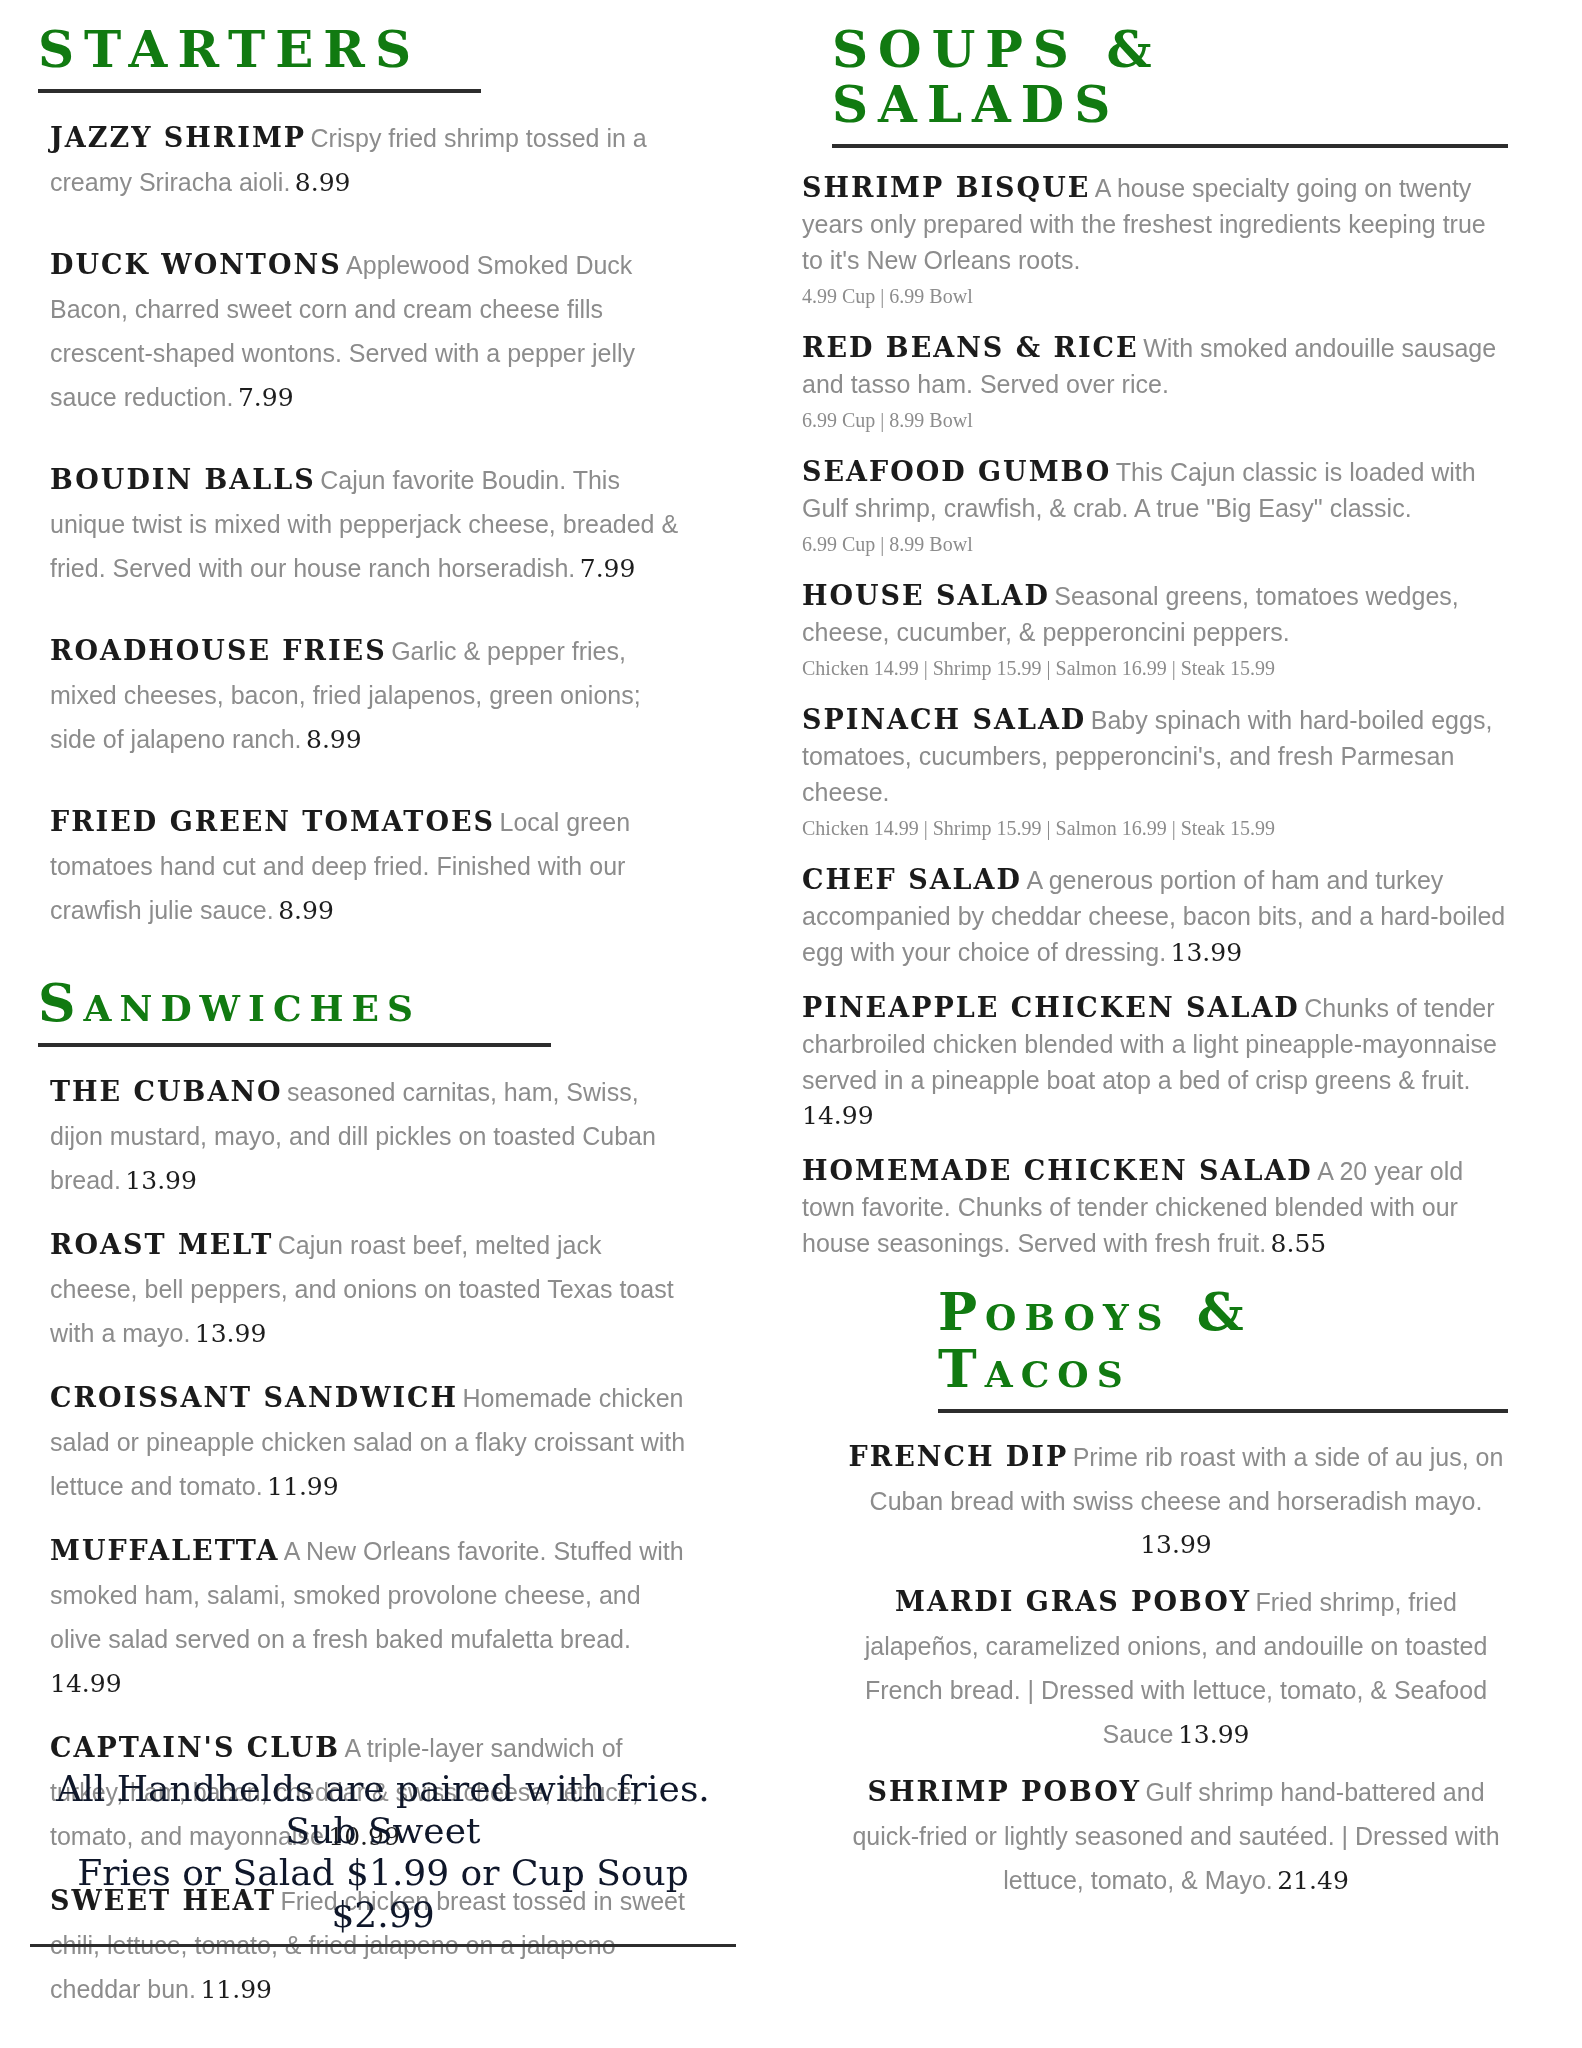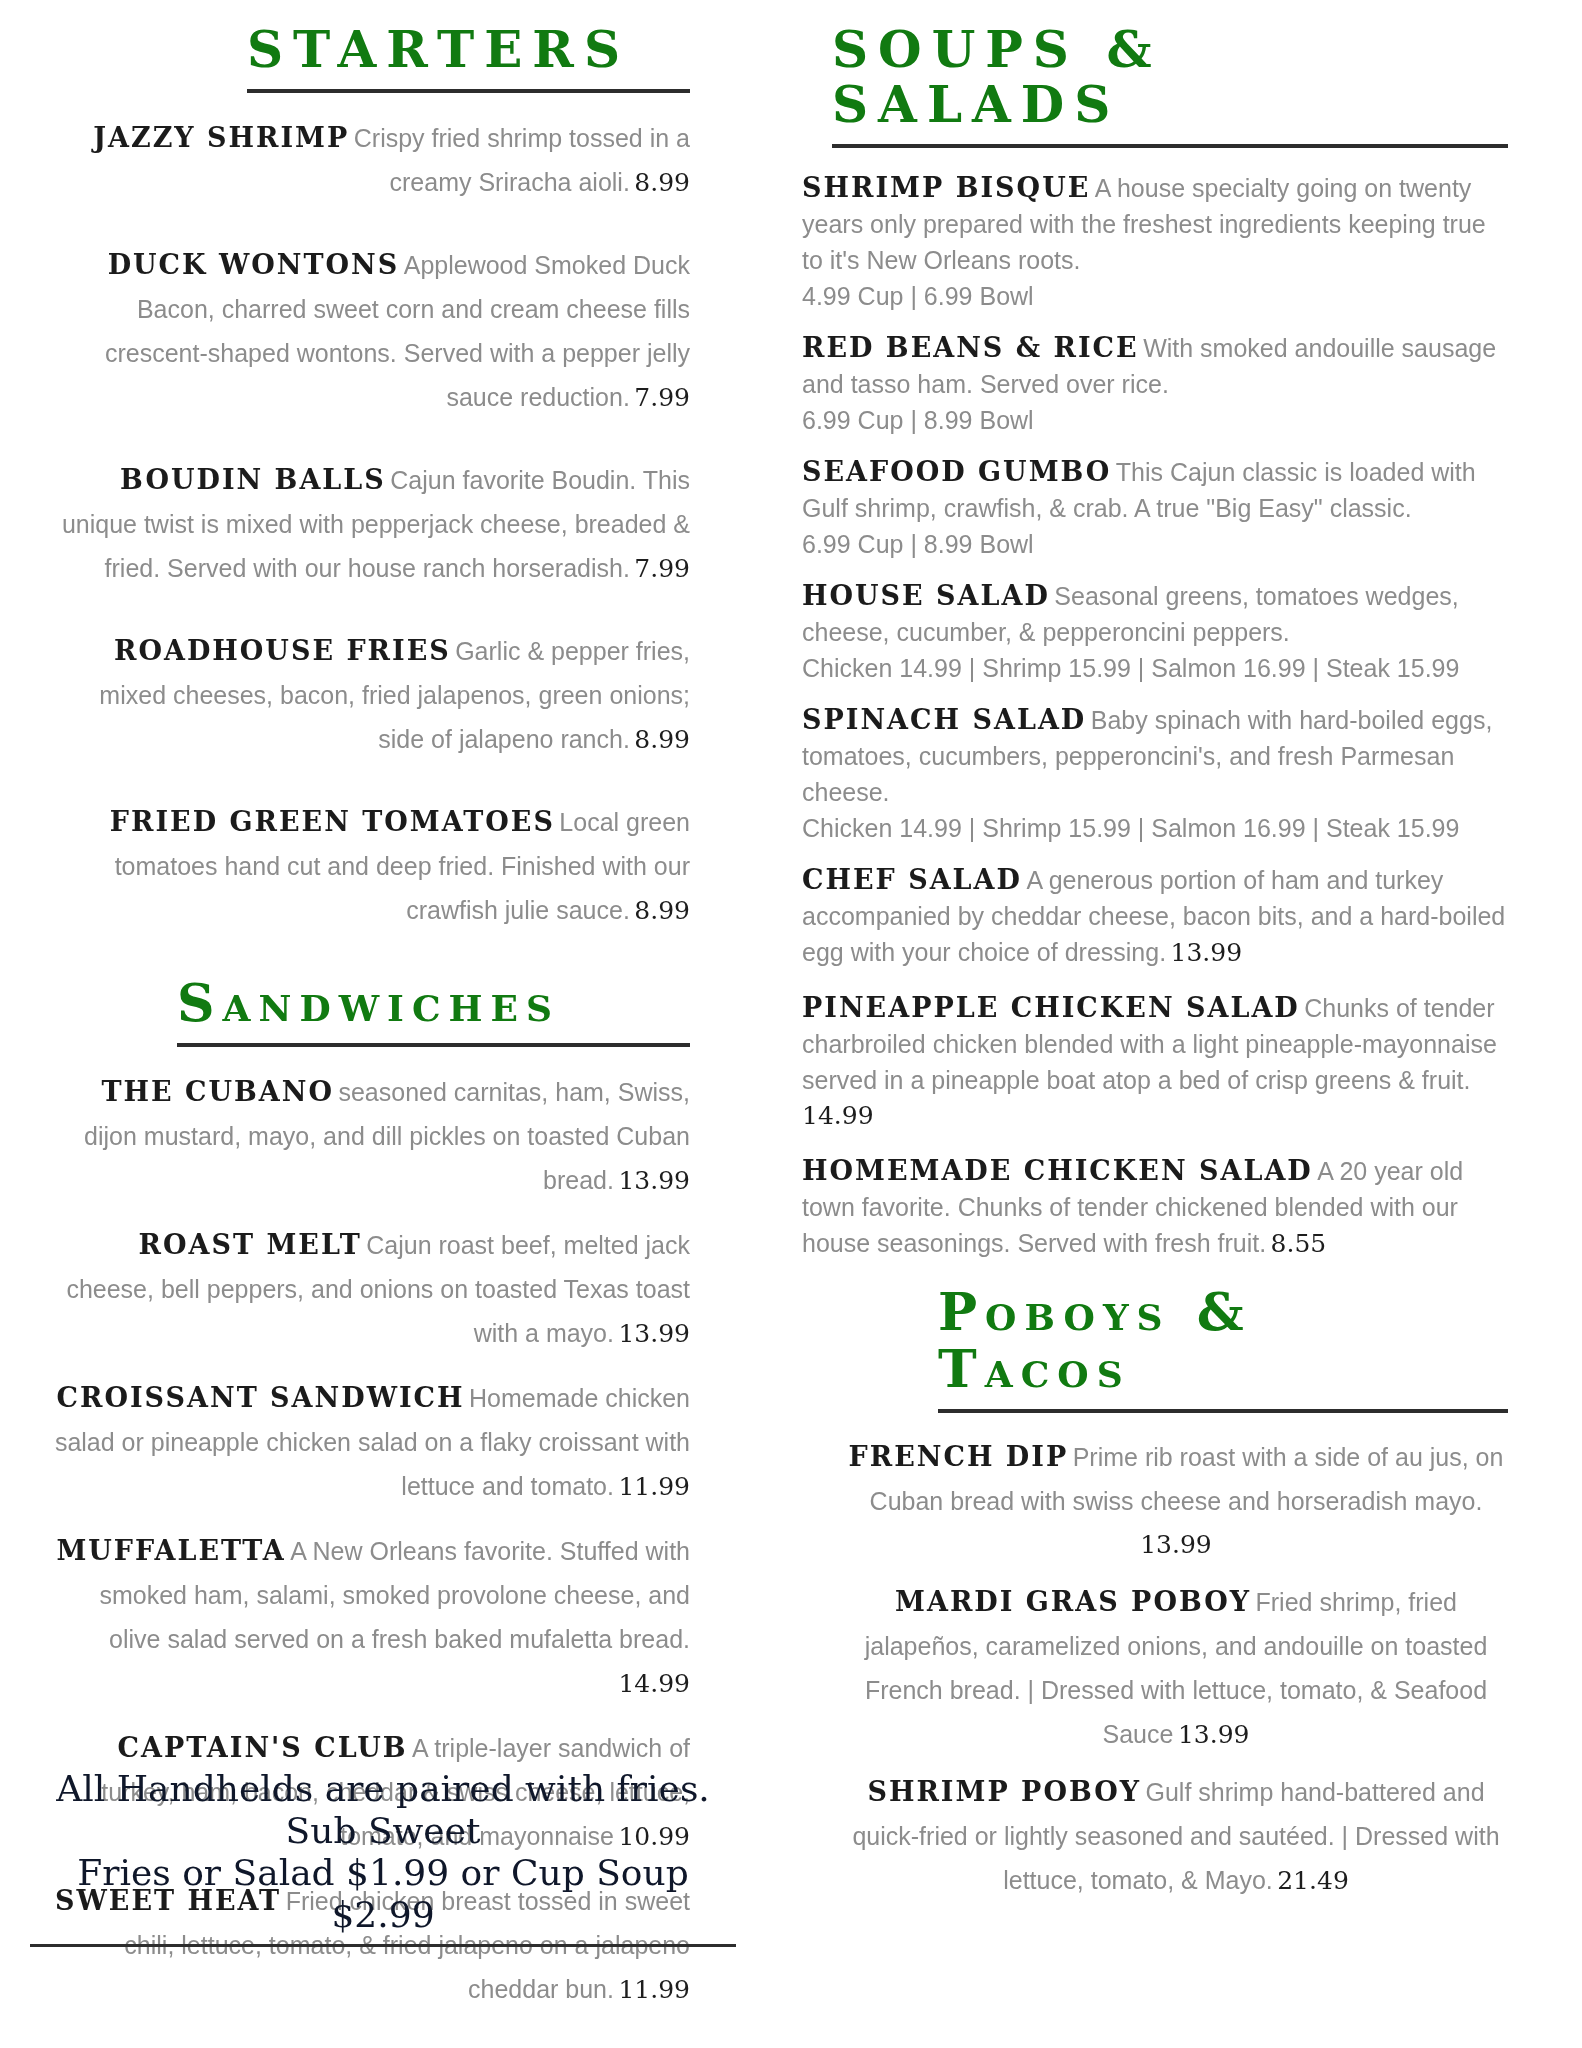--- a/index.html
+++ b/index.html
@@ -5,21 +5,21 @@
   html, body { margin: 0; padding: 0; background: #ffffff; }
   .page {
     position: relative;
     width: 1582px;
     height: 2048px;
     background: #ffffff;
     overflow: hidden;
     font-family: "Liberation Sans", sans-serif;
   }
   .col { position: absolute; top: 22px; }
-  .col-left  { left: 38px;  width: 652px; text-align: right; }
+  .col-left  { left: 38px;  width: 652px; }
   .col-right { left: 790px; width: 718px; }
 
   
   .sec-head {
     margin: 0 0 24px 0;
     font-family: "DejaVu Serif", serif;
     font-weight: bold;
     color: #117a11;
     line-height: 1.1;
   }
@@ -54,22 +54,22 @@
     font-size: 25px;
     color: #8c8c8c;
   }
   .pr {
     font-family: "DejaVu Serif", serif;
     font-size: 25px;
     color: #1d1d1d;
   }
   .pr:empty, .pl:empty { display: none; }
   .pl {
-    font-family: Liberation Sans, sans-serif;
-    font-size: 25px;
+    font-family: Liberation Serif, serif;
+    font-size: 20px;
     color: #8c8c8c;
   }
 
   .items-starters   .item { line-height: 41px; margin-bottom: 38px; }
   .items-sandwiches .item { line-height: 41px; margin-bottom: 20px; }
   .items-soups      .item { line-height: 32px; margin-bottom: 20px; }
   .items-poboys     .item { line-height: 40px; margin-bottom: 14px; margin-left: 42px; text-align: center; }
   .items-soups .txt, .items-soups .pl { line-height: 32px; }
 
   

